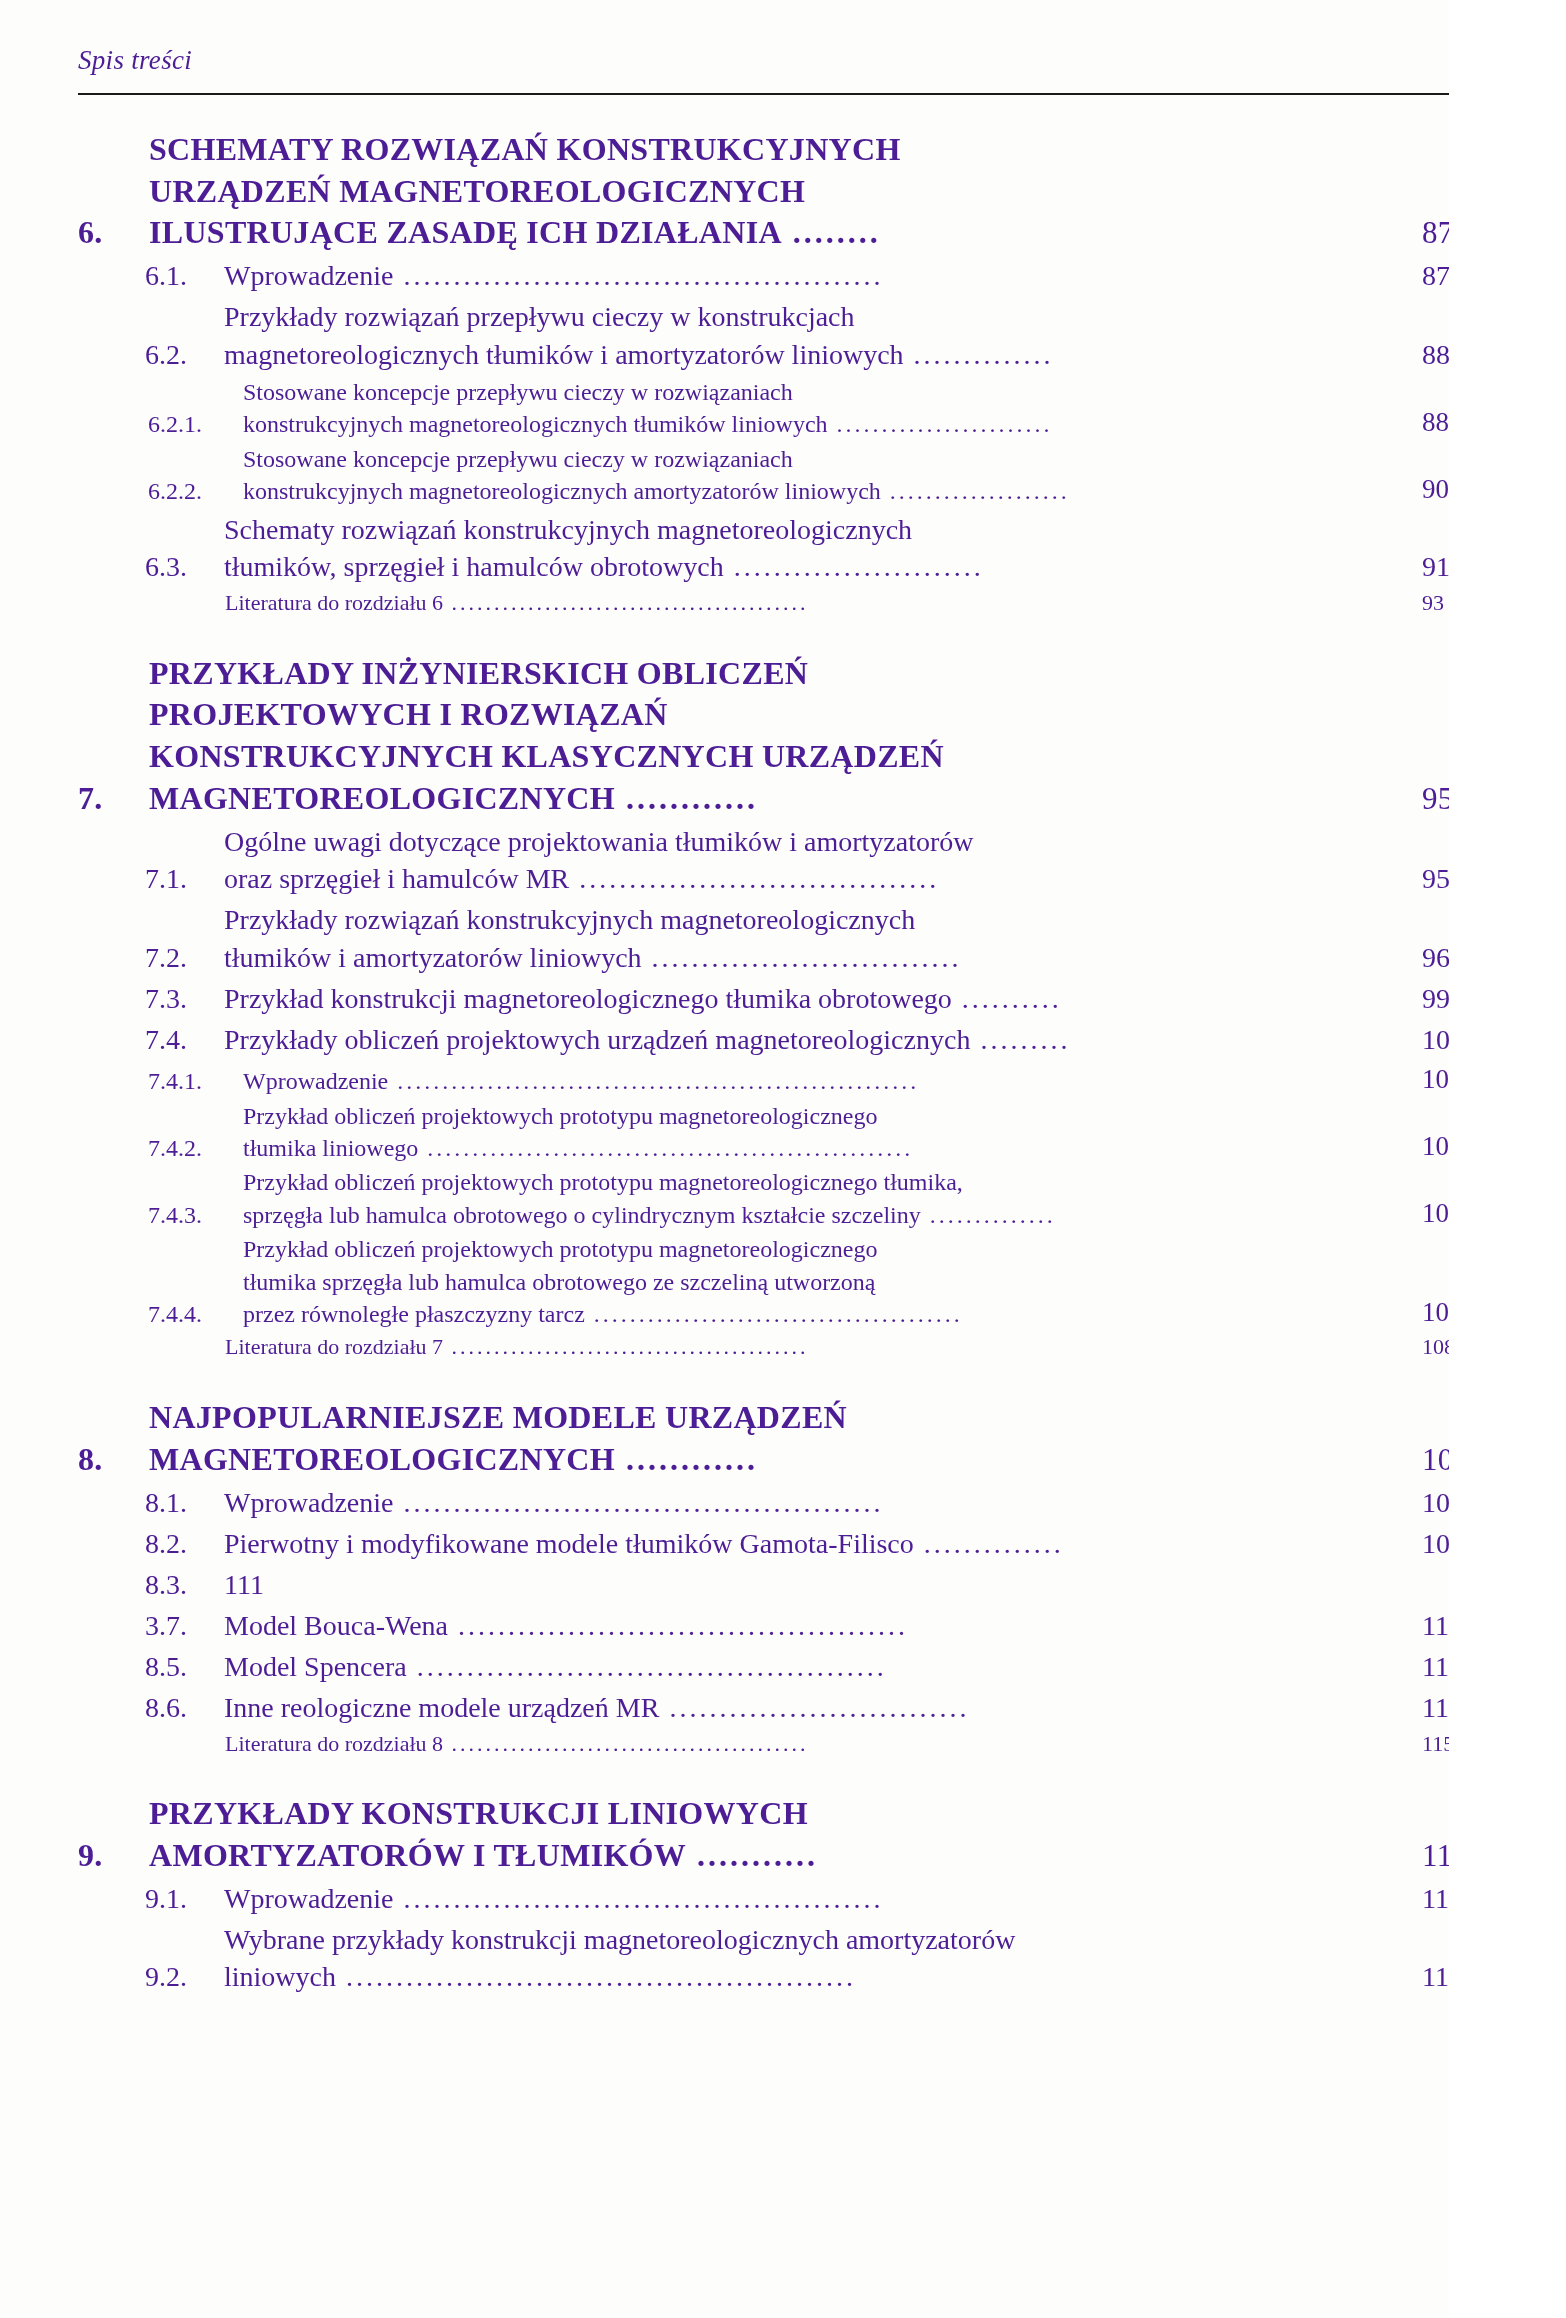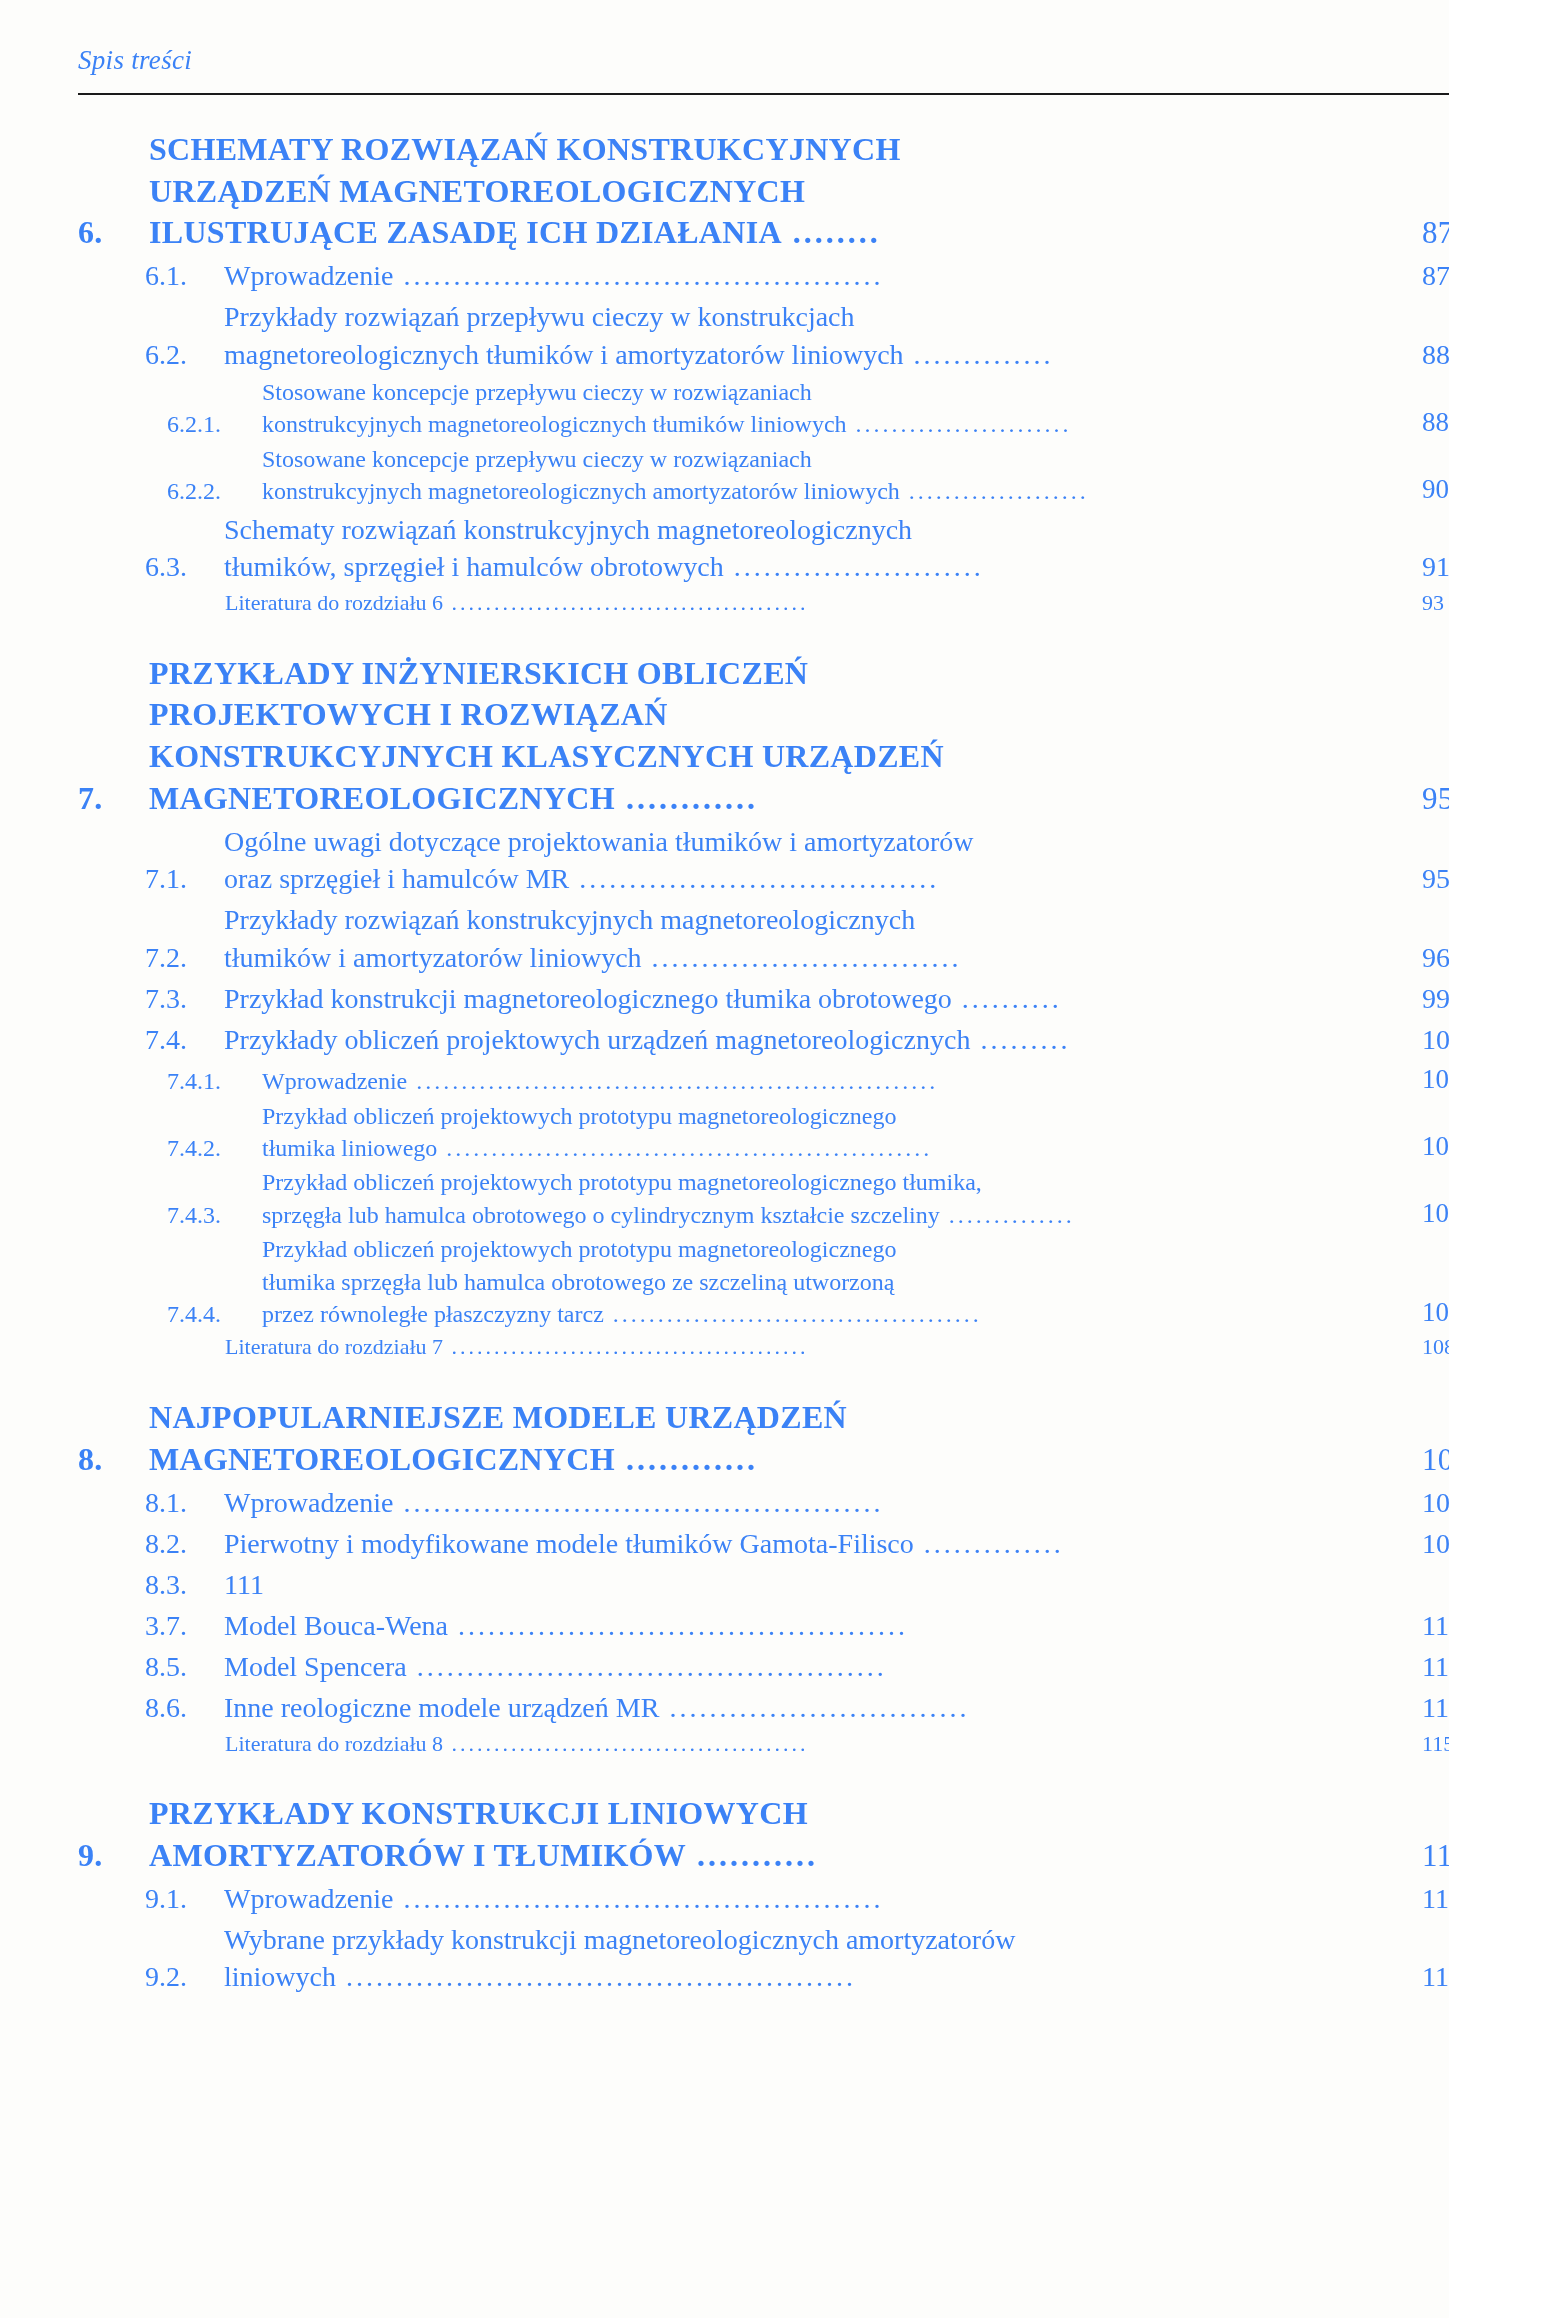--- a/index.html
+++ b/index.html
@@ -6,21 +6,21 @@
     margin: 0;
     padding: 0;
     background: #ffffff;
   }
   .page {
     position: relative;
     width: 1449px;
     height: 2319px;
     background: #fdfdfb;
     font-family: "Liberation Serif", serif;
-    color: #3b82f6;
+    color: #4c1d95;
     box-sizing: border-box;
     padding: 12px;
     overflow: hidden;
   }
 
   
   .header {
     position: absolute;
     left: 78px;
     top: 45px;
@@ -105,21 +105,21 @@
   }
   .lvl1 .rownum { width: 79px; margin-left: 67px; }
   .lvl1 .rowpage { width: 76px; }
 
   
   .lvl2 {
     font-size: 24px;
     line-height: 1.34;
     margin-top: 2.6px;
   }
-  .lvl2 .rownum { width: 95px; margin-left: 89px; }
+  .lvl2 .rownum { width: 95px; margin-left: 70px; }
   .lvl2 .rowpage { width: 76px; font-size: 27px; }
 
   
   .lit {
     font-size: 22px;
     line-height: 1.34;
     margin-top: 2.6px;
   }
   .lit .rownum { width: 0; margin-left: 147px; }
   .lit .rowpage { width: 76px; }

